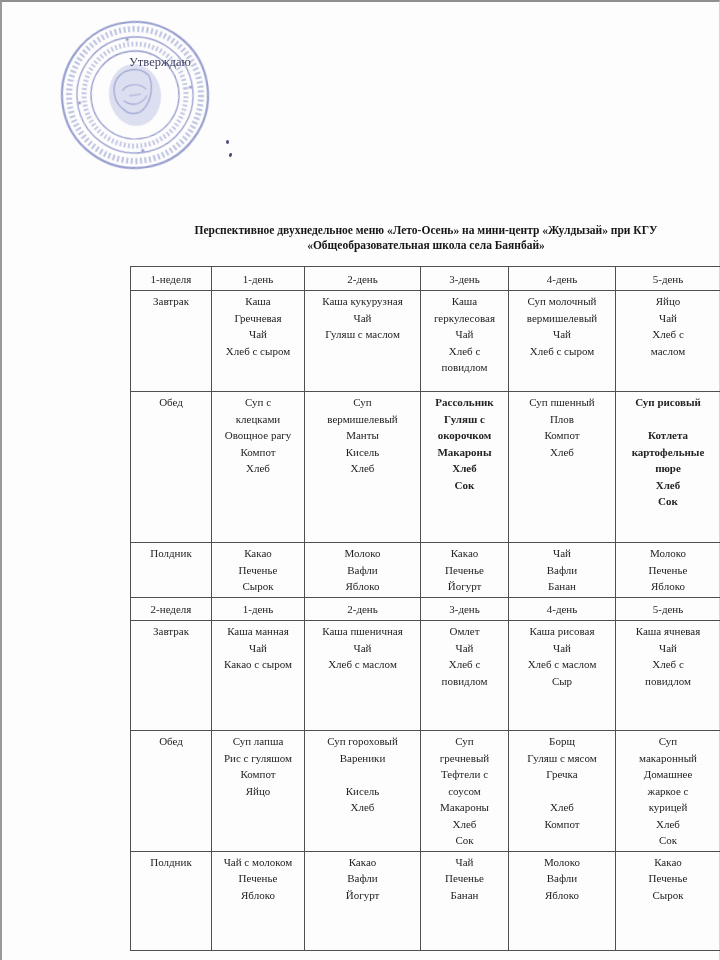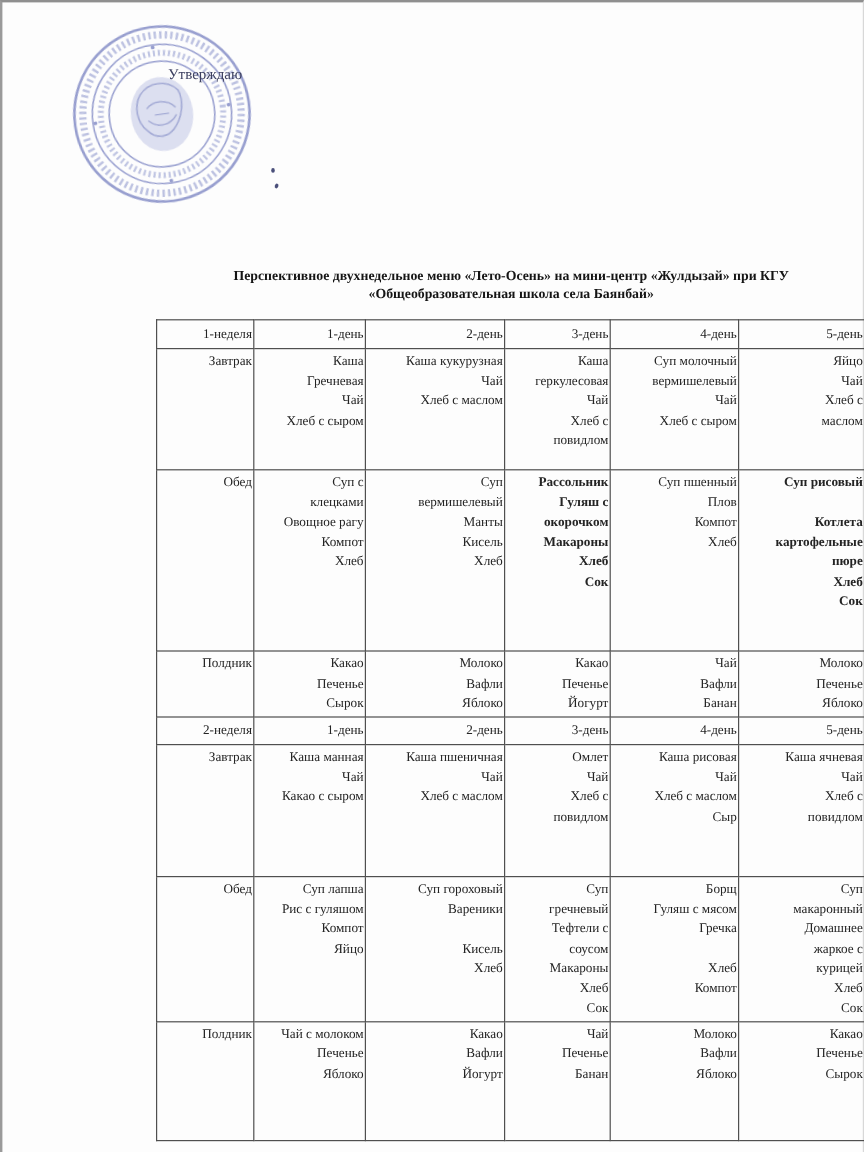--- a/index.html
+++ b/index.html
@@ -17,21 +17,21 @@
     box-sizing:border-box;
   }
   
   .stamp{
     position:absolute;left:55px;top:15px;width:156px;height:156px;
     opacity:.88;filter:blur(.3px);transform:rotate(-8deg);
     z-index:1;
   }
   
   .approval{
-    position:absolute;left:138px;top:52px;z-index:2;
+    position:absolute;left:127px;top:52px;z-index:2;
     font-size:12.5px;line-height:17px;color:#3d4060;
   }
   .sig-row{position:relative;height:34px;width:240px;}
   .sig-svg{position:absolute;left:-10px;top:2px;}
   .signer{position:absolute;left:82px;top:10px;color:#3d4060;}
   .dot{position:absolute;width:3px;height:4px;background:#4a4f7a;border-radius:50%;z-index:2;}
   .dot1{left:224px;top:138px;}
   .dot2{left:227px;top:151px;transform:rotate(20deg);}
   
   .doc-title{
@@ -41,21 +41,21 @@
   }
   
   table.menu{
     position:absolute;left:128px;top:264px;width:590px;
     border-collapse:collapse;table-layout:fixed;z-index:2;
   }
   table.menu th, table.menu td{
     border:1px solid #4f4f4f;
     font-size:11px;color:#242424;
     padding:2px 1px;
-    text-align:right;
+    text-align:center;
     overflow:hidden;
   }
   table.menu th{
     font-weight:normal;vertical-align:middle;white-space:normal;font-size:11px;
   }
   table.menu td{
     vertical-align:top;white-space:pre-line;line-height:1.5;
   }
   td.cell-left{text-align:left;padding-left:4px;font-weight:bold;}
   tr.rh {height:24px;} tr.rb1{height:101px;} tr.rl1{height:151px;} tr.rs1{height:55px;}
@@ -115,21 +115,21 @@
     </tr>
 
     <tr class="rb1">
       <td>Завтрак</td>
       <td>Каша
 Гречневая
 Чай
 Хлеб с сыром</td>
       <td>Каша кукурузная
 Чай
-Хлеб с маслом</td>
+Гуляш с маслом</td>
       <td>Каша
 геркулесовая
 Чай
 Хлеб с
 повидлом</td>
       <td>Суп молочный
 вермишелевый
 Чай
 Хлеб с сыром</td>
       <td>Яйцо

